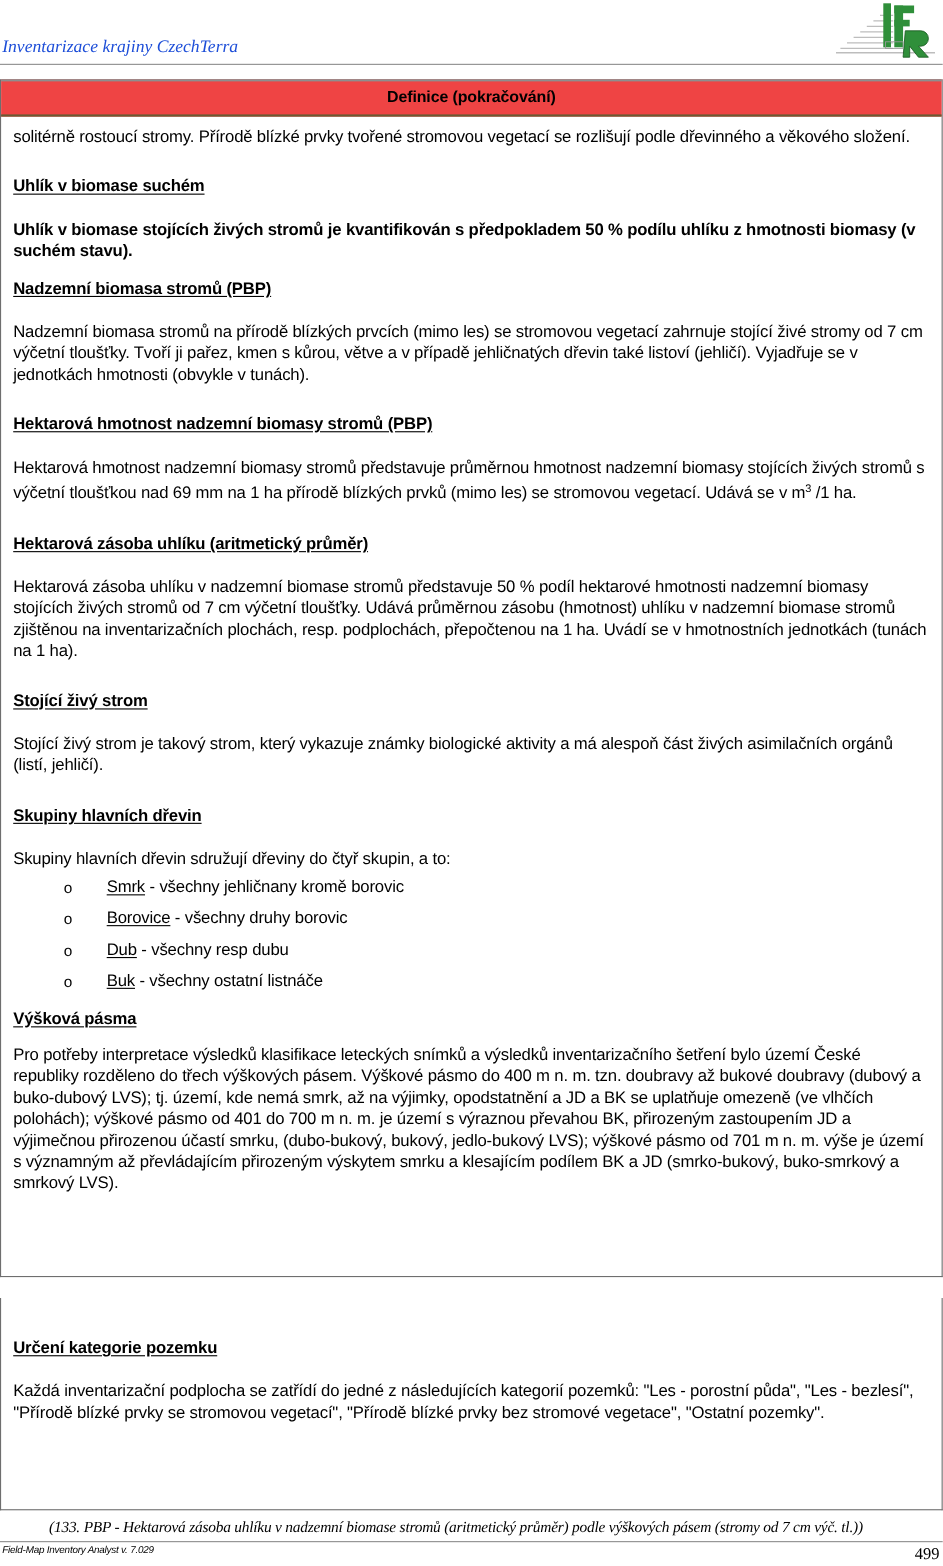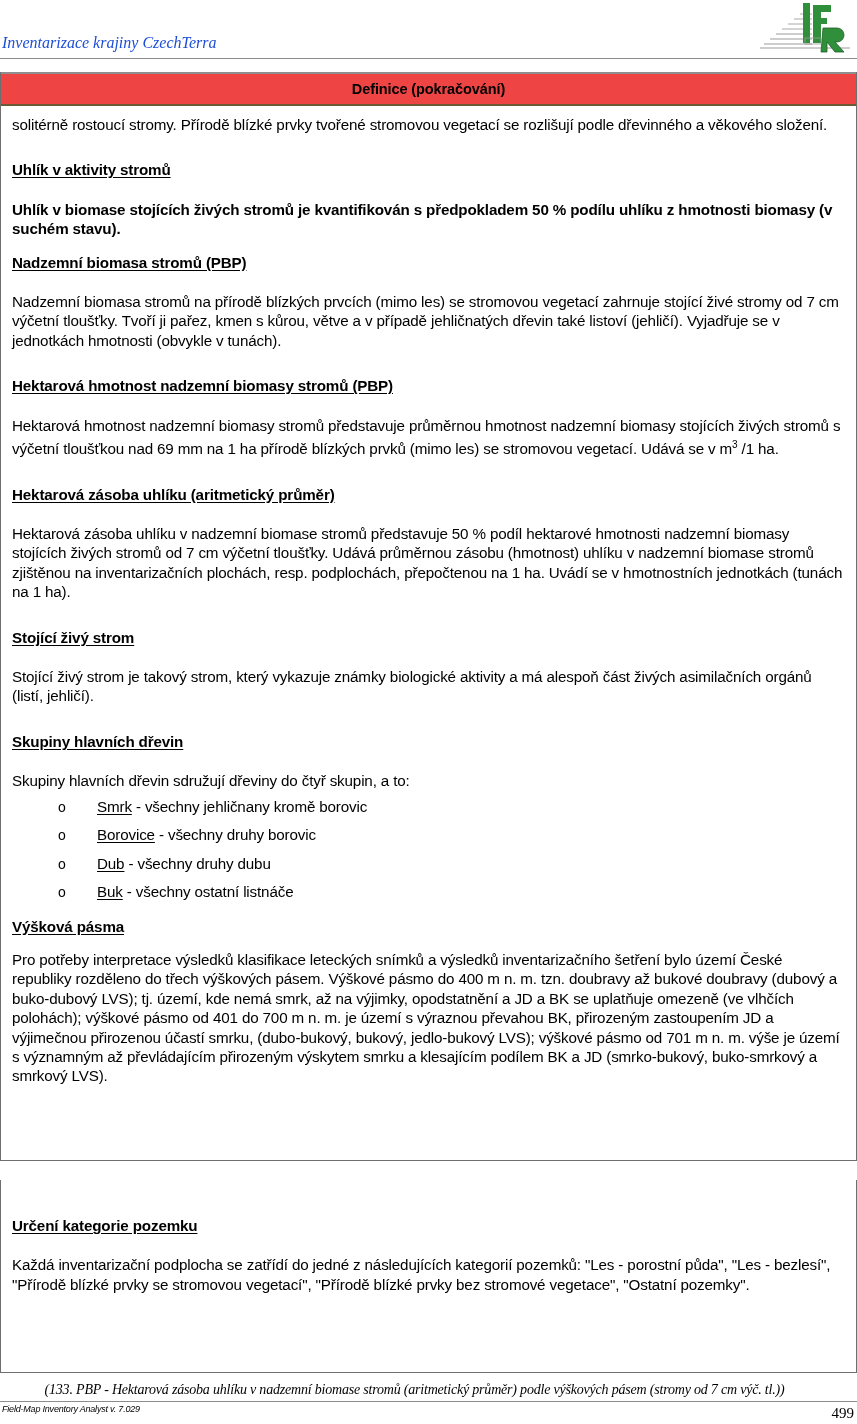--- a/index.html
+++ b/index.html
@@ -81,21 +81,21 @@
     <path d="M63 26 h14 a7 7 0 0 1 0 14 h-2 l9 10 h-9 l-8 -10 v10 h-6 z" fill="#2f8f3a" stroke="#1e5e26" stroke-width="0.8"></path>
     <rect x="45" y="36" width="16" height="6" fill="none" stroke="#9a9a9a" stroke-width="0.8"></rect>
   </svg>
 </div>
 
 <div class="panel" style="top:72px; height:1088px;">
   <div class="panel-head">Definice (pokračování)</div>
   <div class="panel-body">
     <p class="para" style="margin-top:9px;">solitérně rostoucí stromy. Přírodě blízké prvky tvořené stromovou vegetací se rozlišují podle dřevinného a věkového složení.</p>
 
-    <p class="sec-title" style="margin-top:26px;">Uhlík v aktivity stromů</p>
+    <p class="sec-title" style="margin-top:26px;">Uhlík v biomase suchém</p>
     <p class="para" style="margin-top:20px;font-weight:bold;">Uhlík v biomase stojících živých stromů je kvantifikován s předpokladem 50 % podílu uhlíku z hmotnosti biomasy (v suchém stavu).</p>
 
     <p class="sec-title" style="margin-top:14px;">Nadzemní biomasa stromů (PBP)</p>
     <p class="para" style="margin-top:20px;">Nadzemní biomasa stromů na přírodě blízkých prvcích (mimo les) se stromovou vegetací zahrnuje stojící živé stromy od 7 cm výčetní tloušťky. Tvoří ji pařez, kmen s kůrou, větve a v případě jehličnatých dřevin také listoví (jehličí). Vyjadřuje se v jednotkách hmotnosti (obvykle v tunách).</p>
 
     <p class="sec-title" style="margin-top:26px;">Hektarová hmotnost nadzemní biomasy stromů (PBP)</p>
     <p class="para" style="margin-top:20px;"><span>Hektarová hmotnost nadzemní biomasy stromů představuje průměrnou hmotnost nadzemní biomasy stojících živých stromů s výčetní tloušťkou nad 69 mm na 1 ha přírodě blízkých prvků (mimo les) se stromovou vegetací. Udává se v m</span><sup style="font-size:10px;">3</sup><span> /1 ha.</span></p>
 
     <p class="sec-title" style="margin-top:26px;">Hektarová zásoba uhlíku (aritmetický průměr) </p>
     <p class="para" style="margin-top:20px;">Hektarová zásoba uhlíku v nadzemní biomase stromů představuje 50 % podíl hektarové hmotnosti nadzemní biomasy stojících živých stromů od 7 cm výčetní tloušťky. Udává průměrnou zásobu (hmotnost) uhlíku v nadzemní biomase stromů zjištěnou na inventarizačních plochách, resp. podplochách, přepočtenou na 1 ha. Uvádí se v hmotnostních jednotkách (tunách na 1 ha).</p>
@@ -109,21 +109,21 @@
       <li>
         <span class="bullet">o</span>
         <span class="term">Smrk</span><span> - všechny jehličnany kromě borovic</span>
       </li>
       <li>
         <span class="bullet">o</span>
         <span class="term">Borovice</span><span> - všechny druhy borovic</span>
       </li>
       <li>
         <span class="bullet">o</span>
-        <span class="term">Dub</span><span> - všechny druhy dubu</span>
+        <span class="term">Dub</span><span> - všechny resp dubu</span>
       </li>
       <li>
         <span class="bullet">o</span>
         <span class="term">Buk</span><span> - všechny ostatní listnáče</span>
       </li>
     </ul>
 
     <p class="sec-title" style="margin-top:10px;">Výšková pásma</p>
     <p class="para" style="margin-top:14px;">Pro potřeby interpretace výsledků klasifikace leteckých snímků a výsledků inventarizačního šetření bylo území České republiky rozděleno do třech výškových pásem. Výškové pásmo do 400 m n. m. tzn. doubravy až bukové doubravy  (dubový a buko-dubový LVS); tj. území, kde nemá smrk, až na výjimky, opodstatnění a JD a BK se uplatňuje omezeně (ve vlhčích polohách); výškové pásmo od 401 do 700 m n. m. je území s výraznou převahou BK, přirozeným zastoupením JD a výjimečnou přirozenou účastí smrku, (dubo-bukový, bukový, jedlo-bukový LVS); výškové pásmo od 701 m n. m. výše je území s významným až převládajícím přirozeným výskytem smrku a klesajícím podílem BK a JD (smrko-bukový, buko-smrkový a smrkový LVS).</p>
   </div>

